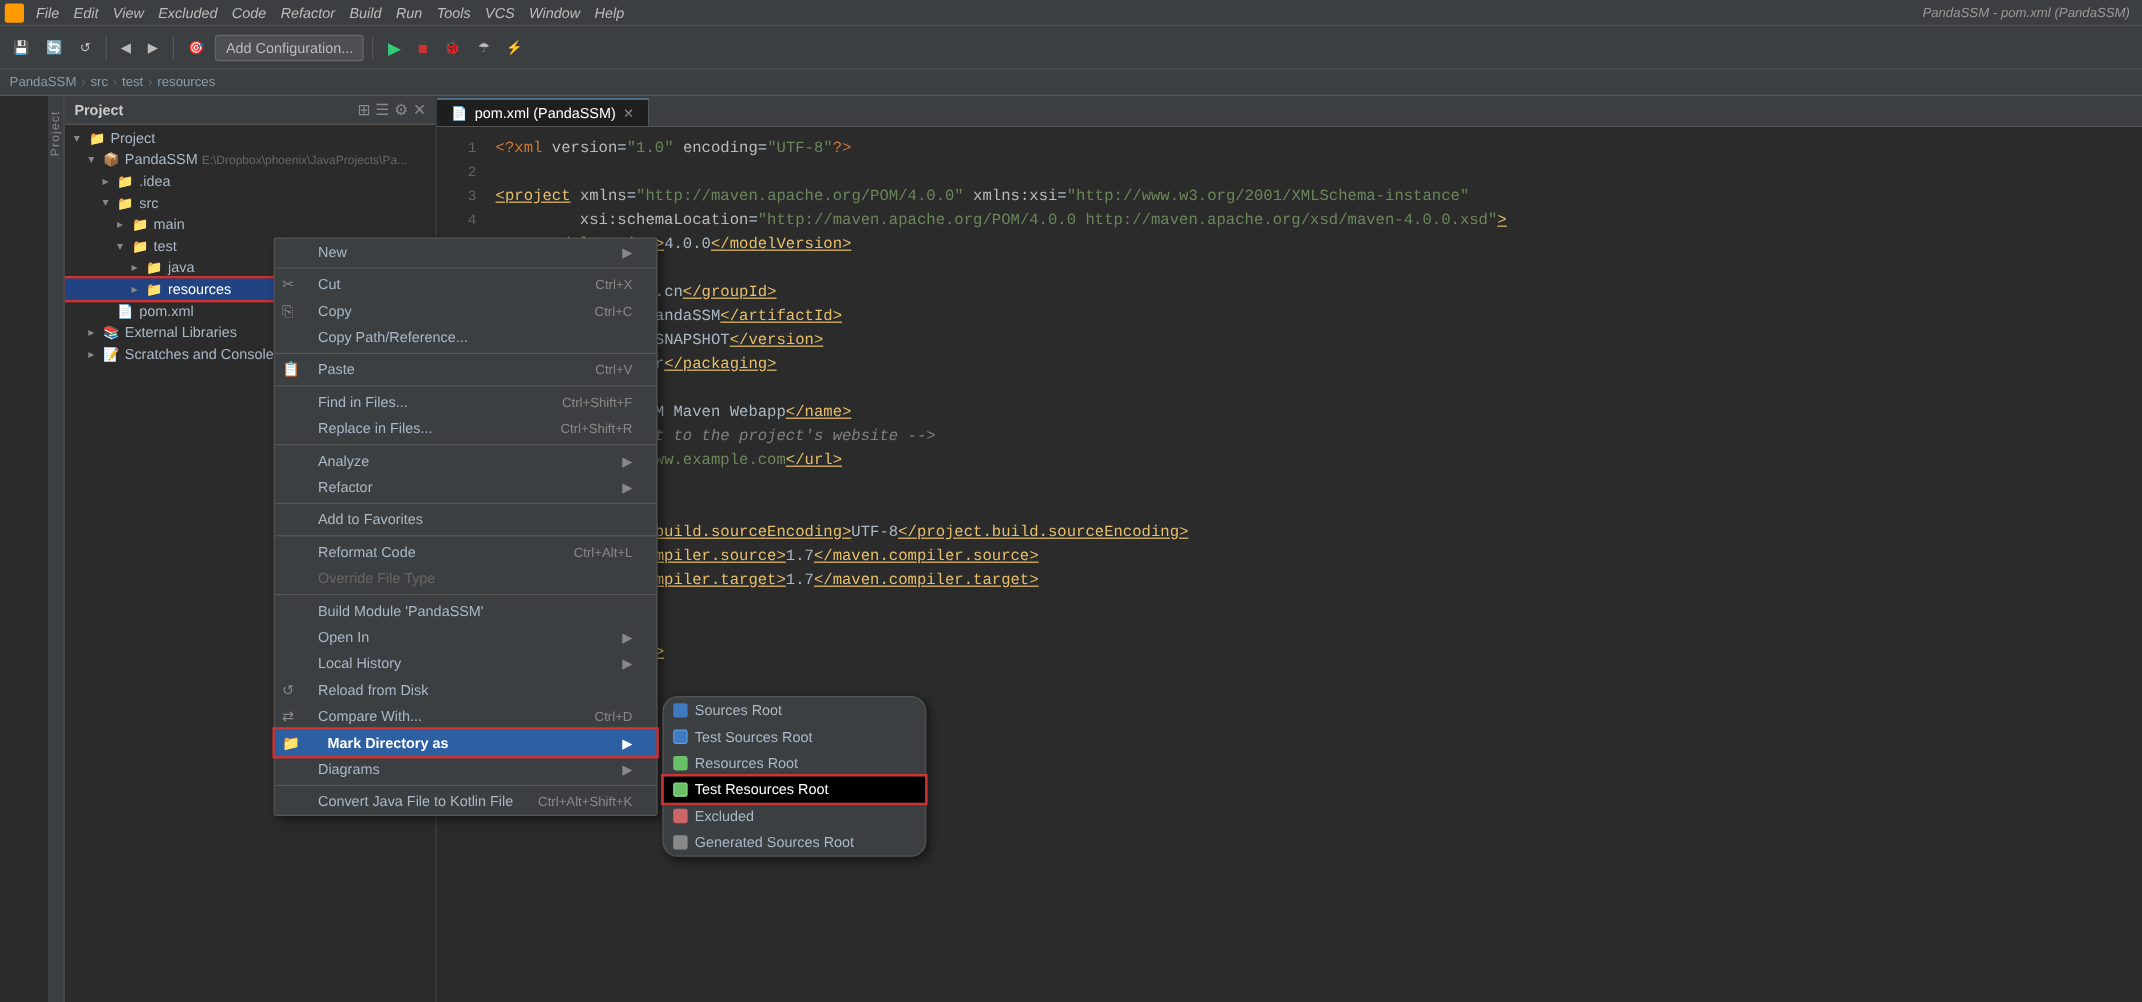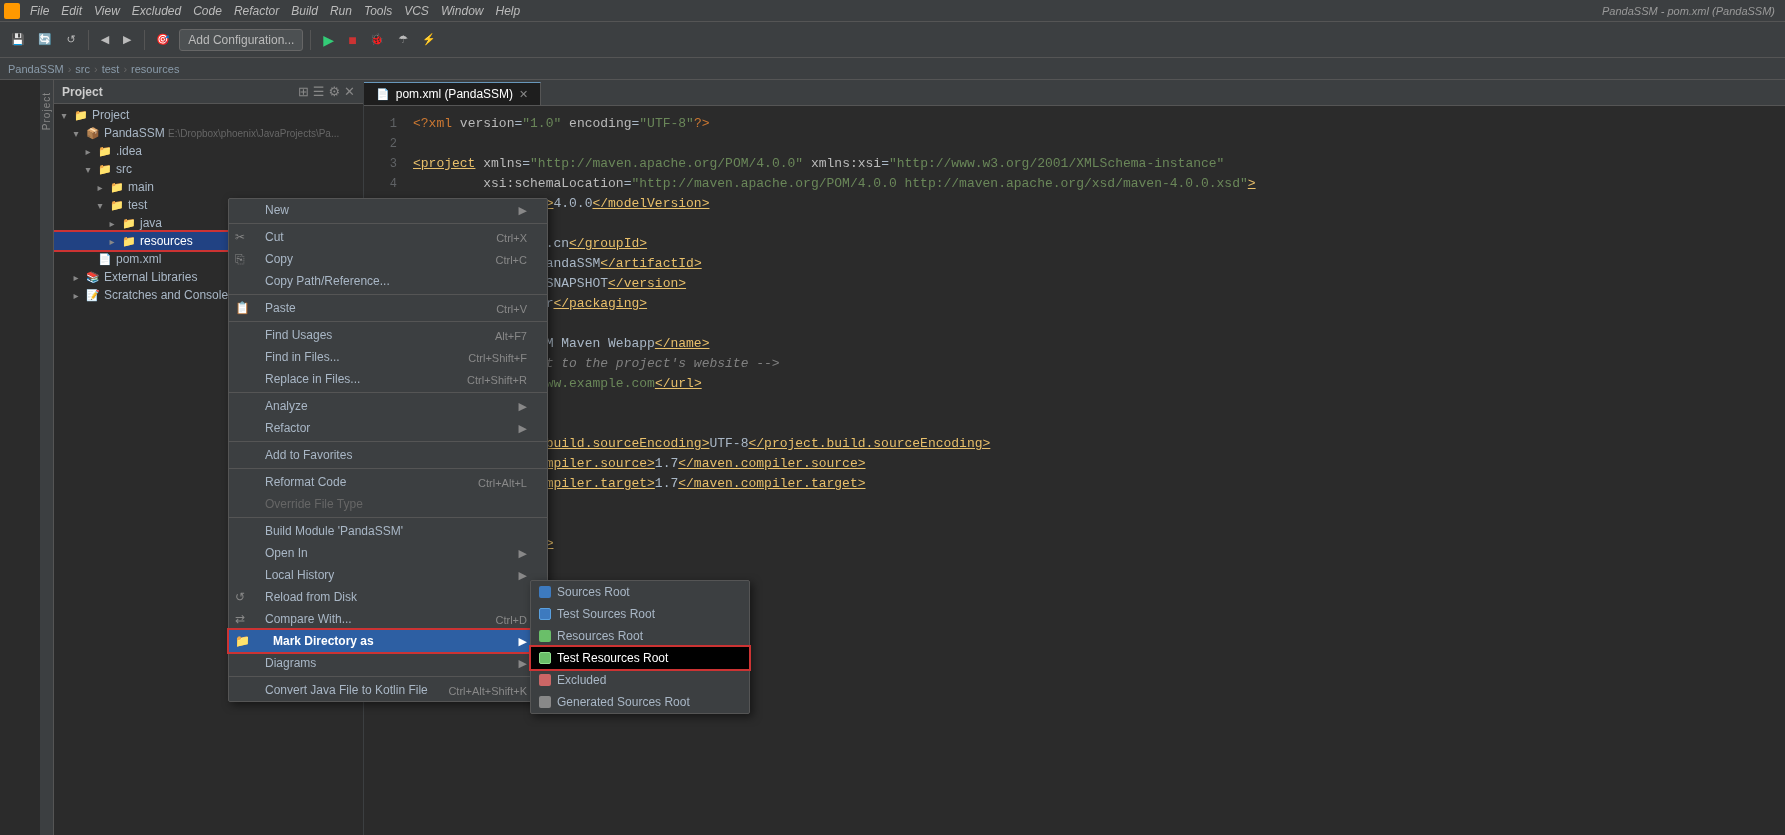--- a/index.html
+++ b/index.html
@@ -313,24 +313,20 @@
     <span>Copy Path/Reference...</span>
   </div>
   <div style="border-bottom: 1px solid #555; margin: 2px 0;"></div>
   <div class="ctx-item">
     <span style="position:absolute;left:6px;color:#888;">📋</span>
     <span>Paste</span>
     <span class="shortcut">Ctrl+V</span>
   </div>
   <div style="border-bottom: 1px solid #555; margin: 2px 0;"></div>
   <div class="ctx-item">
-    <span>Find Usages</span>
-    <span class="shortcut">Alt+F7</span>
-  </div>
-  <div class="ctx-item">
     <span>Find in Files...</span>
     <span class="shortcut">Ctrl+Shift+F</span>
   </div>
   <div class="ctx-item">
     <span>Replace in Files...</span>
     <span class="shortcut">Ctrl+Shift+R</span>
   </div>
   <div style="border-bottom: 1px solid #555; margin: 2px 0;"></div>
   <div class="ctx-item">
     <span>Analyze</span>
@@ -383,21 +379,21 @@
     <span>Diagrams</span>
     <span class="arrow-right">▶</span>
   </div>
   <div style="border-bottom: 1px solid #555; margin: 2px 0;"></div>
   <div class="ctx-item">
     <span>Convert Java File to Kotlin File</span>
     <span class="shortcut">Ctrl+Alt+Shift+K</span>
   </div>
 </div>
 
-<div class="submenu" style="position:absolute; left: 530px; top: 580px;">
+<div class="submenu" style="position:absolute; left: 552px; top: 580px; border-radius: 13px;">
   <div class="sub-item">
     <span class="sub-icon" style="background:#3d7abf; width:12px; height:12px; border-radius:2px; display:inline-block;"></span>
     <span>Sources Root</span>
   </div>
   <div class="sub-item">
     <span class="sub-icon" style="background:#3d7abf; width:12px; height:12px; border-radius:2px; display:inline-block; border:1px solid #5aa0df;"></span>
     <span>Test Sources Root</span>
   </div>
   <div class="sub-item">
     <span class="sub-icon" style="background:#6abf69; width:12px; height:12px; border-radius:2px; display:inline-block;"></span>

